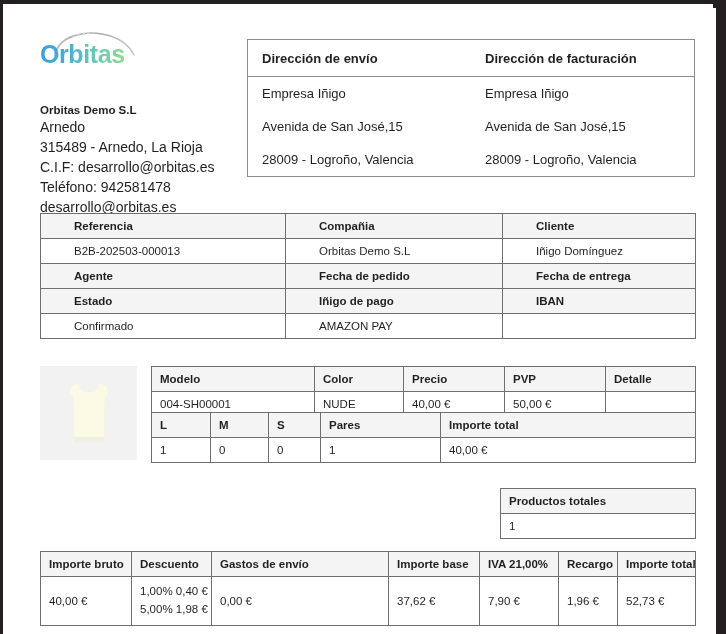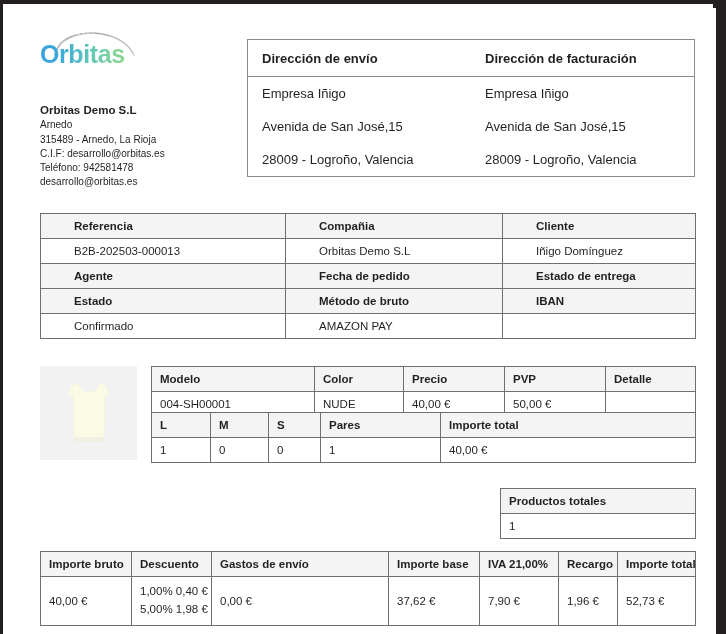--- a/index.html
+++ b/index.html
@@ -76,21 +76,21 @@
     -webkit-text-fill-color: transparent;
   }
 
   .company-name {
     font-size: 11.5px;
     font-weight: bold;
     line-height: 1.42;
     color: #231f20;
   }
   .company-line {
-    font-size: 10px;
+    font-size: 14px;
     line-height: 1.42;
     color: #231f20;
   }
 
   
   .address-box {
     position: absolute;
     left: 241px;
     top: 31px;
     width: 448px;
@@ -272,25 +272,25 @@
           <th>Cliente</th>
         </tr>
         <tr>
           <td>B2B-202503-000013</td>
           <td>Orbitas Demo S.L</td>
           <td>Iñigo Domínguez</td>
         </tr>
         <tr>
           <th>Agente</th>
           <th>Fecha de pedido</th>
-          <th>Estado de entrega</th>
+          <th>Fecha de entrega</th>
         </tr>
         <tr>
           <th>Estado</th>
-          <th>Método de bruto</th>
+          <th>Iñigo de pago</th>
           <th>IBAN</th>
         </tr>
         <tr>
           <td>Confirmado</td>
           <td>AMAZON PAY</td>
           <td></td>
         </tr>
       </tbody>
     </table>
 

